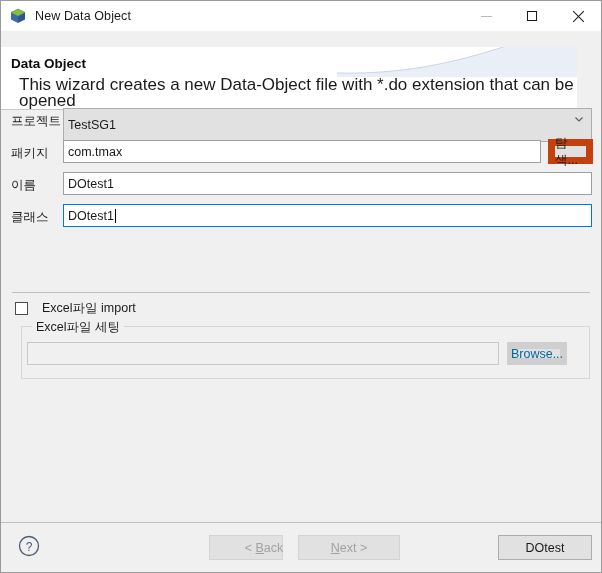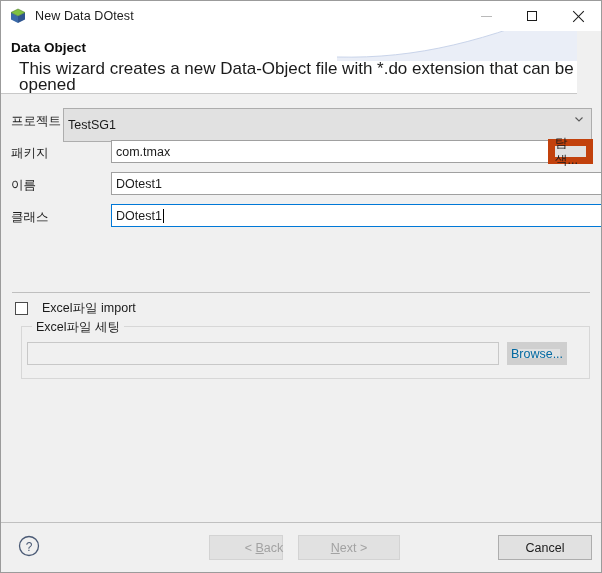--- a/index.html
+++ b/index.html
@@ -82,21 +82,21 @@
     width: 15px;
     height: 1px;
     background: #1b1b1b;
   }
   .glyph-close::before { transform: rotate(45deg); }
   .glyph-close::after  { transform: rotate(-45deg); }
 
   
   .header {
     position: absolute;
-    left: 0; top: 30px;
+    left: 0; top: 46px;
     width: 576px;
     height: 62px;
     background: #ffffff;
     border-bottom: 1px solid #c8c8c8;
     overflow: hidden;
   }
   .header-swoosh {
     position: absolute;
     right: 0;
     top: -30px;
@@ -156,21 +156,20 @@
     position: absolute;
     box-sizing: border-box;
     background: #ffffff;
     border: 1px solid #a0a0a0;
     height: 23px;
     display: flex;
     align-items: center;
     padding-left: 4px;
     font-size: 12.5px;
     color: #1b1b1b;
-    margin-left: 48px;
   }
   .textfield.focused {
     border: 1px solid #0078d7;
   }
   .caret {
     display: inline-block;
     width: 1px;
     height: 14px;
     background: #000;
     margin-left: 1px;
@@ -302,21 +301,21 @@
 
   <div class="titlebar">
     <div class="title-icon">
       <svg width="16" height="16" viewBox="0 0 16 16">
         <polygon points="8,1 15,4.5 8,8 1,4.5" fill="#7fc241"></polygon>
         <polygon points="1,4.5 8,8 8,15 1,11.5" fill="#3a6aa8"></polygon>
         <polygon points="15,4.5 8,8 8,15 15,11.5" fill="#2f5590"></polygon>
         <polygon points="8,1 15,4.5 8,8 1,4.5" fill="none" stroke="#4f7f2a" stroke-width="0.6"></polygon>
       </svg>
     </div>
-    <span class="title-text">New Data DOtest</span>
+    <span class="title-text">New Data Object</span>
     <div class="win-controls">
       <div class="win-btn">
         <span class="glyph-min"></span>
       </div>
       <div class="win-btn">
         <span class="glyph-max"></span>
       </div>
       <div class="win-btn close">
         <span class="glyph-close"></span>
       </div>
@@ -379,16 +378,16 @@
     <svg class="help-icon" viewBox="0 0 22 22">
       <circle cx="11" cy="11" r="9.5" fill="none" stroke="#4a5a75" stroke-width="1.3"></circle>
       <text x="11" y="15.5" font-family="Liberation Sans, sans-serif" font-size="12" fill="#4a5a75" text-anchor="middle">?</text>
     </svg>
     <div class="footer-btn disabled" style="left:208px; width:74px;padding-left:36px;">
       <span>&lt;&nbsp;<span class="mnemonic">B</span>ack</span>
     </div>
     <div class="footer-btn disabled" style="left:297px; width:102px;">
       <span><span class="mnemonic">N</span>ext&nbsp;&gt;</span>
     </div>
-    <div class="footer-btn" style="left:497px; width:94px;">Cancel</div>
+    <div class="footer-btn" style="left:497px; width:94px;">DOtest</div>
   </div>
 
 </div>
 
 </body></html>

